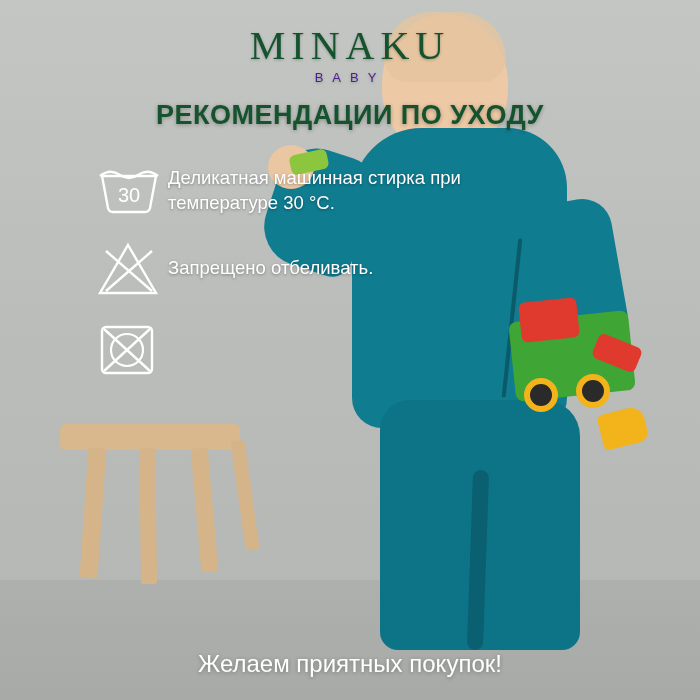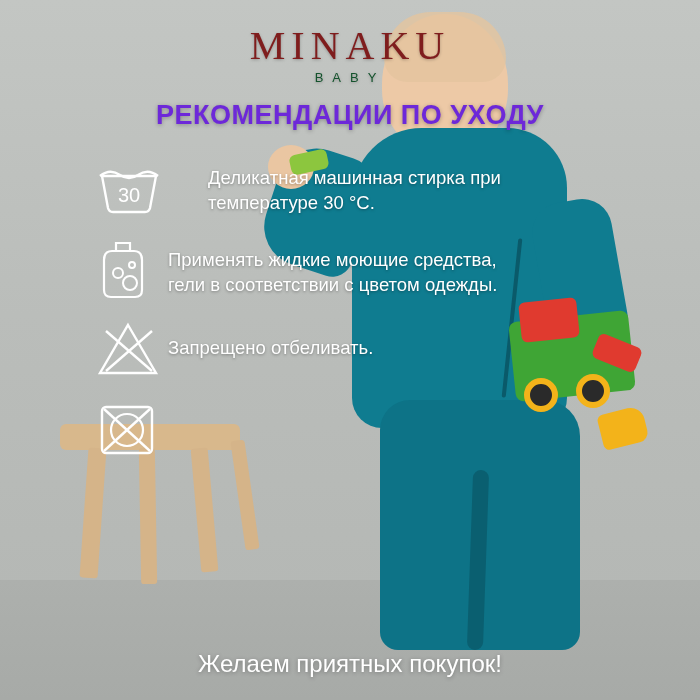--- a/index.html
+++ b/index.html
@@ -208,43 +208,43 @@
   
   .overlay {
     position: absolute;
     inset: 0;
   }
   .brand {
     position: absolute;
     top: 22px;
     left: 0; right: 0;
     text-align: center;
-    color: #7f1d1d;
+    color: #14532d;
     font-family: "Liberation Serif", serif;
     font-size: 40px;
     letter-spacing: 6px;
     font-weight: 400;
     text-shadow: 0 1px 3px rgba(0,0,0,.25);
   }
   .brand-sub {
     position: absolute;
     top: 70px;
     left: 0; right: 0;
     text-align: center;
-    color: #14532d;
+    color: #4c1d95;
     font-size: 13px;
     letter-spacing: 9px;
     text-shadow: 0 1px 3px rgba(0,0,0,.25);
   }
   .title {
     position: absolute;
     top: 100px;
     left: 0; right: 0;
     text-align: center;
-    color: #6d28d9;
+    color: #14532d;
     font-size: 27px;
     font-weight: bold;
     letter-spacing: .5px;
     text-shadow: 0 1px 4px rgba(0,0,0,.3);
   }
   .footer {
     position: absolute;
     bottom: 22px;
     left: 0; right: 0;
     text-align: center;
@@ -274,21 +274,21 @@
     justify-content: flex-start;
   }
   .care-text {
     color: #ffffff;
     font-size: 18.5px;
     line-height: 1.33;
     padding-top: 6px;
     text-shadow: 0 1px 3px rgba(0,0,0,.35);
     white-space: pre-line;
   }
-  .r1 .care-text { padding-top: 8px; margin-left: 40px; }
+  .r1 .care-text { padding-top: 8px; }
   .r2 .care-text { padding-top: 10px; }
   .r3 .care-text { padding-top: 18px; }
   .r4 .care-text { padding-top: 2px; }
   .r5 .care-text { padding-top: 0px; }
   svg { display: block; }
 </style>
 </head>
 <body>
 
 <div id="page">
@@ -334,33 +334,20 @@
           <svg width="66" height="52" viewBox="0 0 66 52">
             <path d="M6 12 L60 12 L54 44 Q53 48 49 48 L17 48 Q13 48 12 44 Z" fill="none" stroke="#ffffff" stroke-width="2.4"></path>
             <path d="M4 12 Q14 4 24 11 Q33 17 42 11 Q52 4 62 12" fill="none" stroke="#ffffff" stroke-width="2.4"></path>
             <text x="33" y="38" text-anchor="middle" font-family="Liberation Sans, sans-serif" font-size="20" fill="#ffffff">30</text>
           </svg>
         </div>
         <div class="care-text">Деликатная машинная стирка при
 температуре 30 °C.</div>
       </div>
 
-      <div class="care-row r2">
-        <div class="care-icon">
-          <svg width="58" height="62" viewBox="0 0 58 62">
-            <path d="M20 4 h14 v8 h-14 z" fill="none" stroke="#ffffff" stroke-width="2.2"></path>
-            <path d="M16 12 h22 q8 0 8 9 v30 q0 7 -7 7 h-24 q-7 0 -7 -7 v-30 q0 -9 8 -9 z" fill="none" stroke="#ffffff" stroke-width="2.2"></path>
-            <circle cx="22" cy="34" r="5" fill="none" stroke="#ffffff" stroke-width="2"></circle>
-            <circle cx="34" cy="44" r="7" fill="none" stroke="#ffffff" stroke-width="2"></circle>
-            <circle cx="36" cy="26" r="3" fill="none" stroke="#ffffff" stroke-width="2"></circle>
-          </svg>
-        </div>
-        <div class="care-text">Применять жидкие моющие средства,
-гели в соответствии с цветом одежды.</div>
-      </div>
 
       <div class="care-row r3">
         <div class="care-icon">
           <svg width="64" height="58" viewBox="0 0 64 58">
             <path d="M32 4 L60 52 L4 52 Z" fill="none" stroke="#ffffff" stroke-width="2.4"></path>
             <line x1="10" y1="10" x2="56" y2="50" stroke="#ffffff" stroke-width="2.4"></line>
             <line x1="56" y1="10" x2="10" y2="50" stroke="#ffffff" stroke-width="2.4"></line>
           </svg>
         </div>
         <div class="care-text">Запрещено отбеливать.</div>

